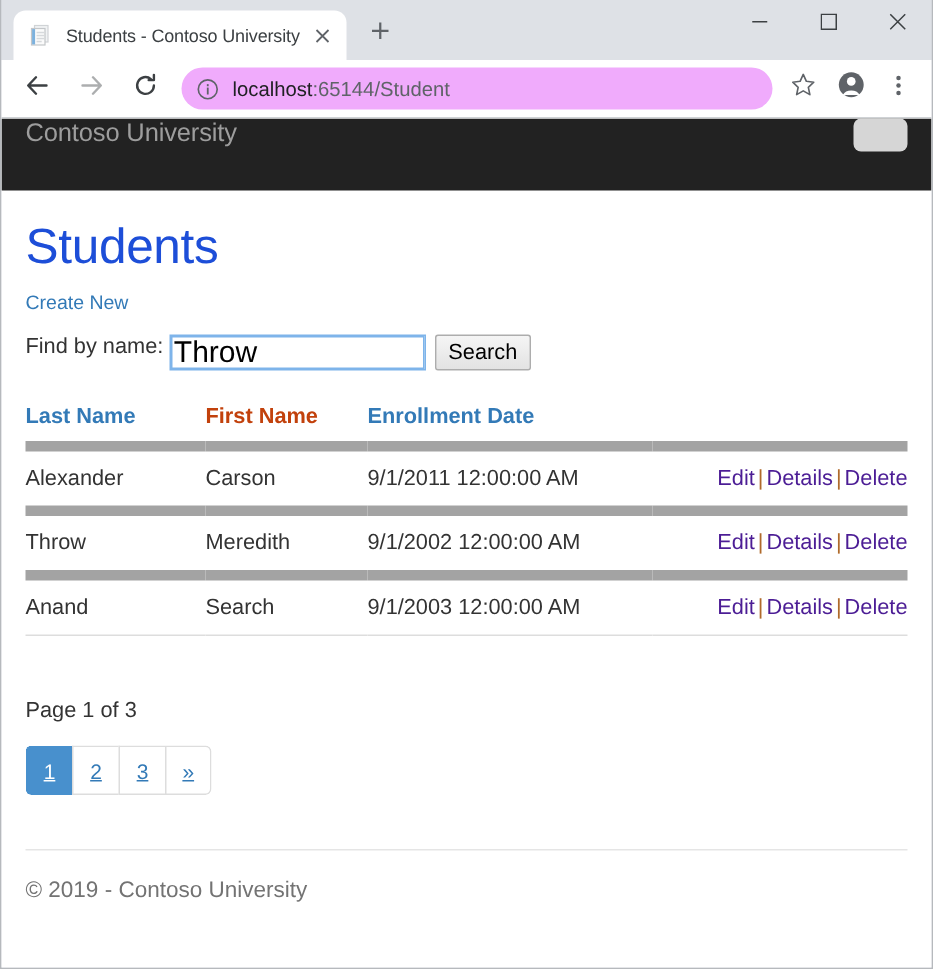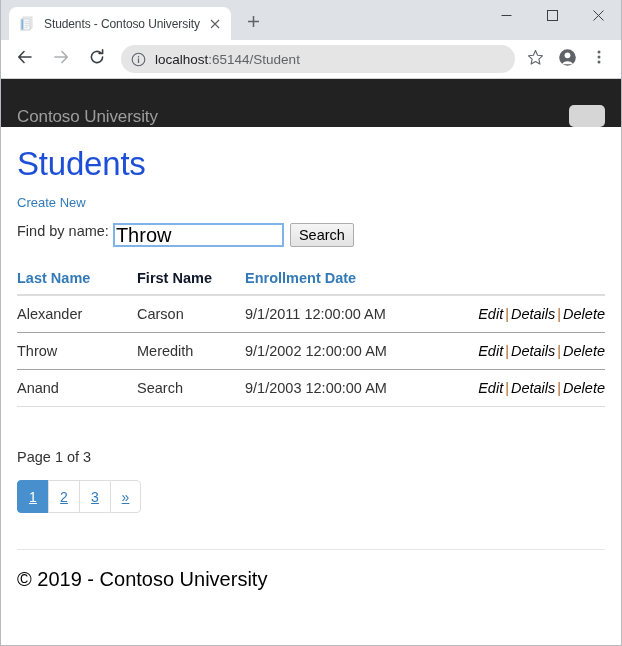--- a/index.html
+++ b/index.html
@@ -119,21 +119,21 @@
     display: flex;
     align-items: center;
     justify-content: center;
     border-radius: 50%;
     flex: none;
   }
   .navbtn.disabled { opacity: 0.42; }
   .omnibox {
     flex: 1;
     height: 28px;
-    background: #e5e5e5;
+    background: #f0abfc;
     border-radius: 14px;
     display: flex;
     align-items: center;
     margin: 0 4px 0 6px;
     padding: 0 10px 0 9px;
     box-sizing: border-box;
     min-width: 0;
   }
   .omni-info {
     width: 16px;
@@ -170,21 +170,21 @@
     background: #ffffff;
     overflow: hidden;
     position: relative;
   }
 
   
   .navbar {
     background: #222222;
     height: 48px;
     display: flex;
-    align-items: flex-end;
+    align-items: flex-start;
     padding: 0 16px;
     box-sizing: border-box;
   }
   .brand {
     color: #9d9d9d;
     font-size: 17px;
     letter-spacing: -0.1px;
   }
   .navbar-toggler {
     margin-left: auto;
@@ -268,37 +268,37 @@
     font-size: 14.5px;
     padding: 7px 0 8px 0;
     border-bottom: 2px solid #dddddd;
     vertical-align: bottom;
   }
   table.student-table th a {
     color: #337ab7;
     text-decoration: none;
   }
   table.student-table th.plain {
-    color: #0f172a;
+    color: #c2410c;
   }
   table.student-table td {
     font-size: 14.5px;
     color: #333333;
     padding: 10px 0 10px 0;
-    border-top: 1px solid #a3a3a3;
+    border-top: 7px solid #a3a3a3;
     vertical-align: middle;
   }
   table.student-table tr:last-child td {
     border-bottom: 1px solid #dddddd;
   }
   .col-last   { width: 120px; }
   .col-first  { width: 108px; }
   .col-enroll { width: auto; }
   .col-act    { text-align: right; white-space: nowrap; }
-  .col-act a  { color: #000000; text-decoration: none; font-style: italic; }
+  .col-act a  { color: #4c1d95; text-decoration: none; }
   .sep { color: #b06a2b; padding: 0 2px; }
 
   .page-info {
     font-size: 14.5px;
     color: #333333;
     margin-top: 42px;
   }
 
   
   .pagination {
@@ -329,22 +329,22 @@
     border-color: #4890cd;
     color: #ffffff;
   }
 
   hr.footer-rule {
     border: none;
     border-top: 1px solid #e5e5e5;
     margin: 36px 0 0 0;
   }
   .footer-text {
-    font-size: 20px;
-    color: #000000;
+    font-size: 15px;
+    color: #737373;
     margin-top: 18px;
   }
 </style>
 </head>
 <body>
 
 <div class="browser-window">
 
   <div class="tabstrip">
 

